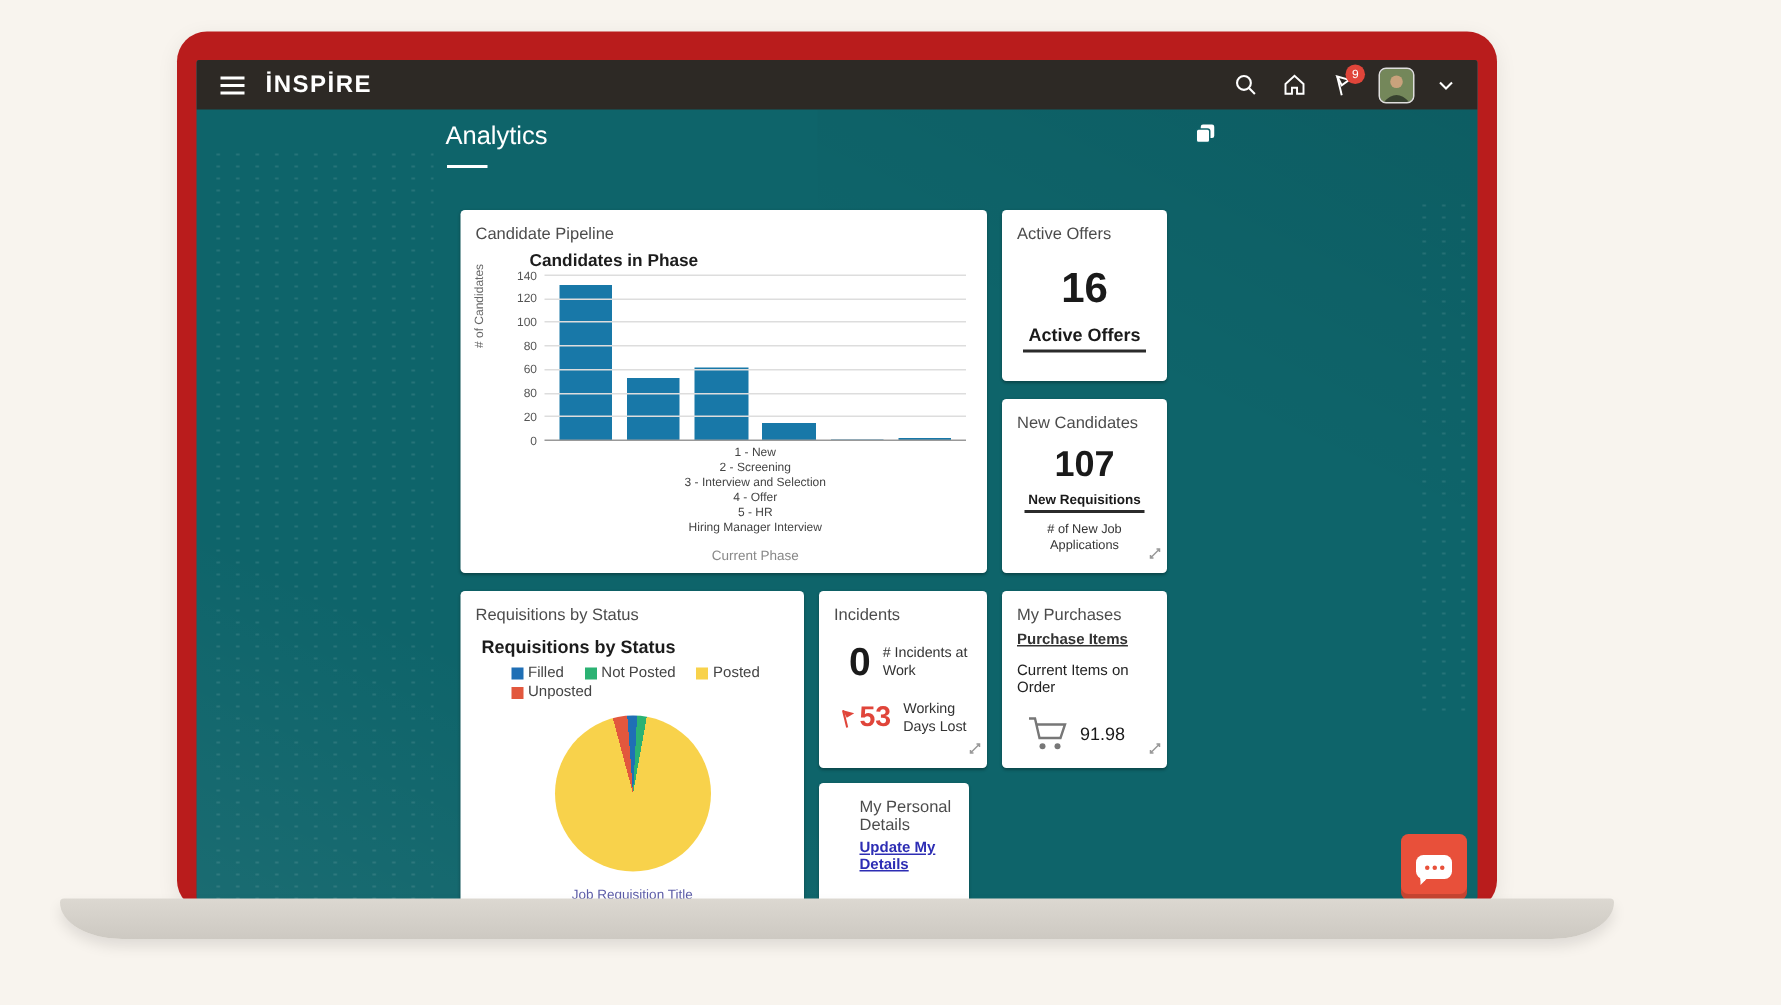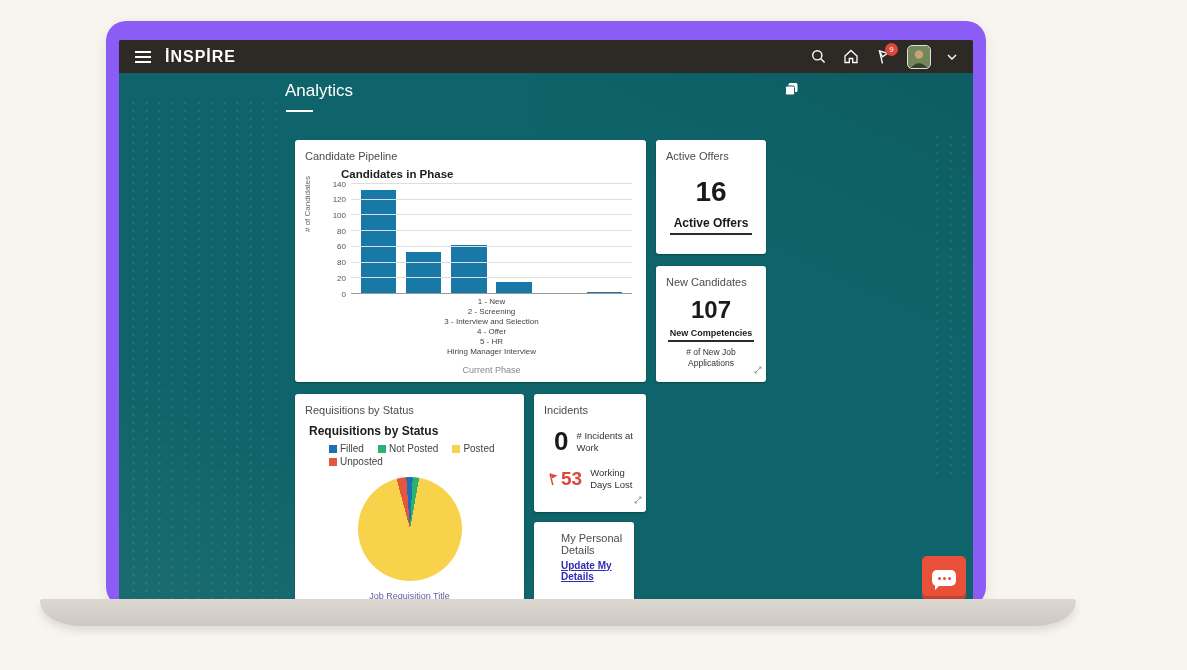--- a/index.html
+++ b/index.html
@@ -1,21 +1,21 @@
 <!DOCTYPE html>
 <html><head>
 <meta charset="utf-8">
 <style>
   * { margin:0; padding:0; box-sizing:border-box; }
   body { font-family:"Liberation Sans", sans-serif; }
   .stage { position:relative; width:1187px; height:670px; background:#f8f4ee; overflow:hidden; }
 
   
-  .laptop-bezel { position:absolute; left:106px; top:21px; width:880px; height:586px;
-    background:#8b5cf6; border-radius:20px; padding:19px 13px 7px 13px;
+  .laptop-bezel { position:absolute; left:118px; top:21px; width:880px; height:586px;
+    background:#b91c1c; border-radius:20px; padding:19px 13px 7px 13px;
     box-shadow:0 4px 14px rgba(0,0,0,0.08); }
   .screen { position:relative; width:854px; height:560px; background:#0e646a; overflow:hidden; border-radius:2px; }
   .laptop-base { position:absolute; left:40px; top:599px; width:1036px; height:27px;
     background:linear-gradient(#dcd8d1,#cdc9c2); border-radius:3px 3px 46px 46px / 3px 3px 27px 27px;
     box-shadow:0 5px 9px rgba(0,0,0,0.10); }
 
   
   .topbar { position:relative; height:33px; background:#2d2925; display:flex; align-items:center; padding:0 16px; }
   .hamburger { width:16px; height:12px; display:flex; flex-direction:column; justify-content:space-between; cursor:pointer; }
   .hamburger span { display:block; height:2px; background:#fff; }
@@ -250,21 +250,21 @@
 
         <div class="card card-offers">
           <div class="card-title">Active Offers</div>
           <div class="big-num offers-num">16</div>
           <span class="offers-label">Active Offers</span>
         </div>
 
         <div class="card card-newcand">
           <div class="card-title">New Candidates</div>
           <div class="big-num newcand-num">107</div>
-          <span class="newcand-label">New Competencies</span>
+          <span class="newcand-label">New Requisitions</span>
           <div class="newcand-sub"># of New Job Applications</div>
           <span class="expand-icon">
             <svg width="8" height="8" viewBox="0 0 8 8">
                 <path d="M5 1 H7 V3 M3 7 H1 V5 M7 1 L1 7" fill="none" stroke="#999" stroke-width="1"></path>
               </svg>
           </span>
         </div>
 
         <div class="card card-reqs">
           <div class="card-title">Requisitions by Status</div>
@@ -307,20 +307,38 @@
             </span>
             <span class="inc-label">Working Days Lost</span>
           </div>
           <span class="expand-icon">
             <svg width="8" height="8" viewBox="0 0 8 8">
                 <path d="M5 1 H7 V3 M3 7 H1 V5 M7 1 L1 7" fill="none" stroke="#999" stroke-width="1"></path>
               </svg>
           </span>
         </div>
 
+        <div class="card card-purchases">
+          <div class="card-title">My Purchases</div>
+          <span class="link" style="color:#333;">Purchase Items</span>
+          <div class="pur-label">Current Items on Order</div>
+          <div class="pur-row">
+            <svg width="30" height="26" viewBox="0 0 30 26">
+              <path d="M2 3 H6 L9 16 H23 L26 7 H7" fill="none" stroke="#777" stroke-width="1.6"></path>
+              <circle cx="11" cy="21.5" r="2" fill="#777"></circle>
+                <circle cx="21" cy="21.5" r="2" fill="#777"></circle>
+            </svg>
+            <span class="pur-price">91.98</span>
+          </div>
+          <span class="expand-icon">
+            <svg width="8" height="8" viewBox="0 0 8 8">
+                <path d="M5 1 H7 V3 M3 7 H1 V5 M7 1 L1 7" fill="none" stroke="#999" stroke-width="1"></path>
+              </svg>
+          </span>
+        </div>
 
         <div class="card card-personal">
           <div class="card-title">My Personal Details</div>
           <span class="link">Update My Details</span>
           <div class="pd-row">
             <span class="check-circle">✓</span>
             <span class="green-num">0</span>
             <span class="pd-label"># Docs Expiring</span>
           </div>
         </div>

